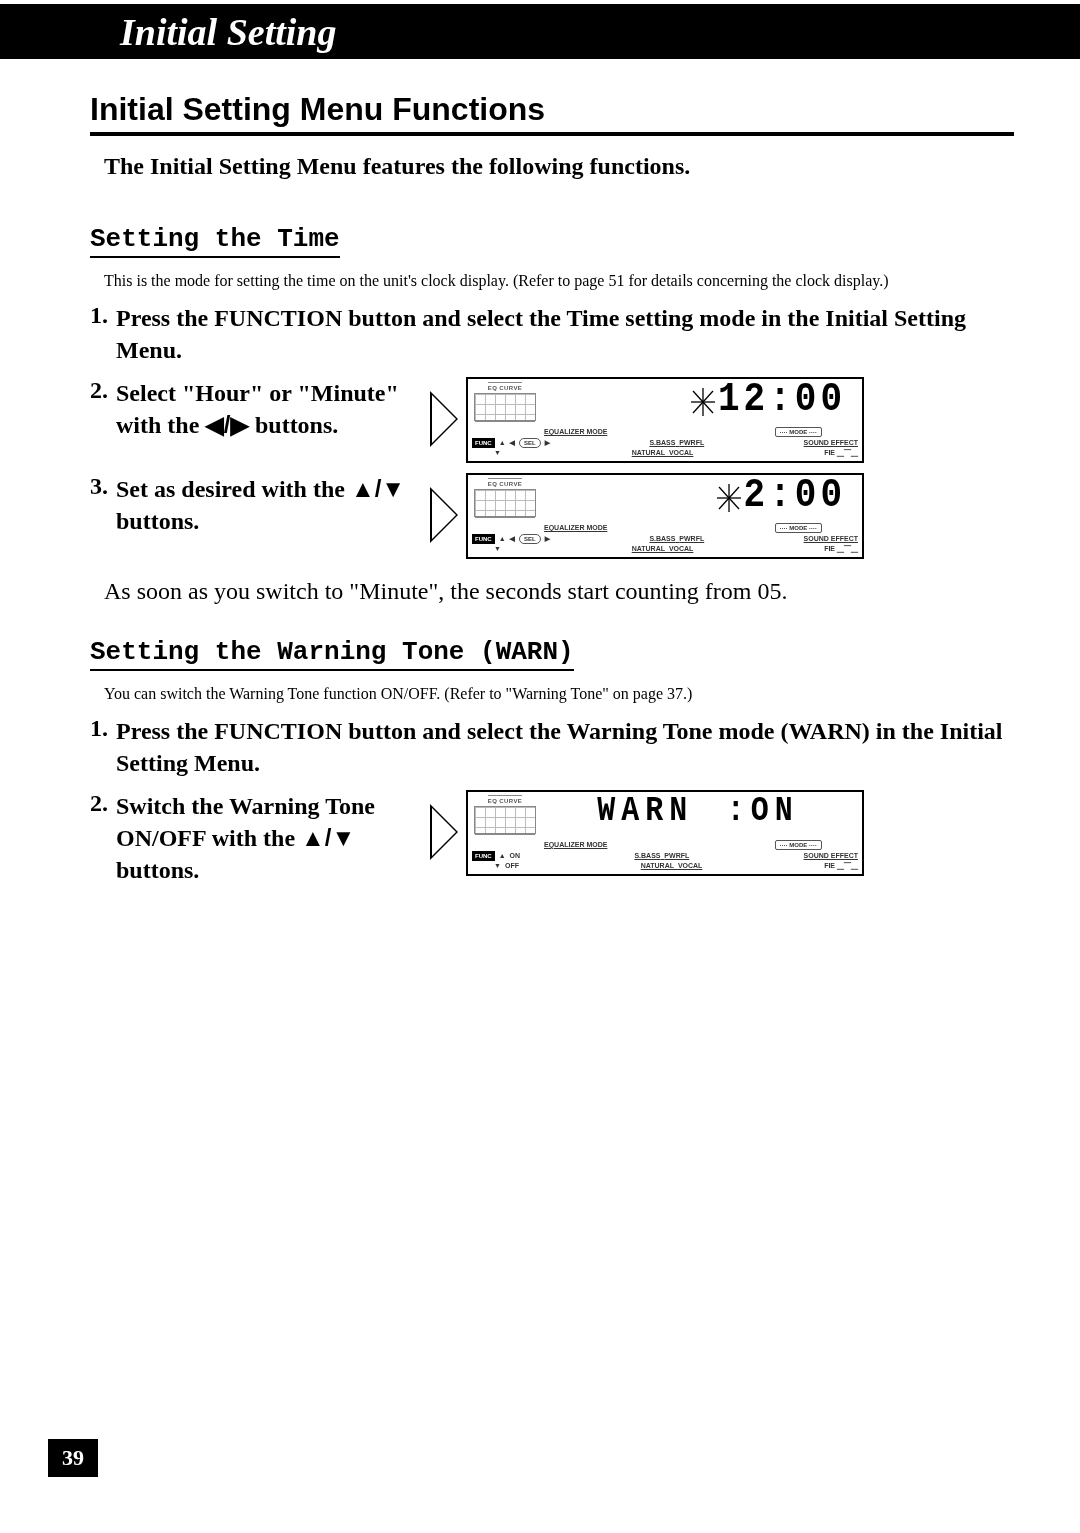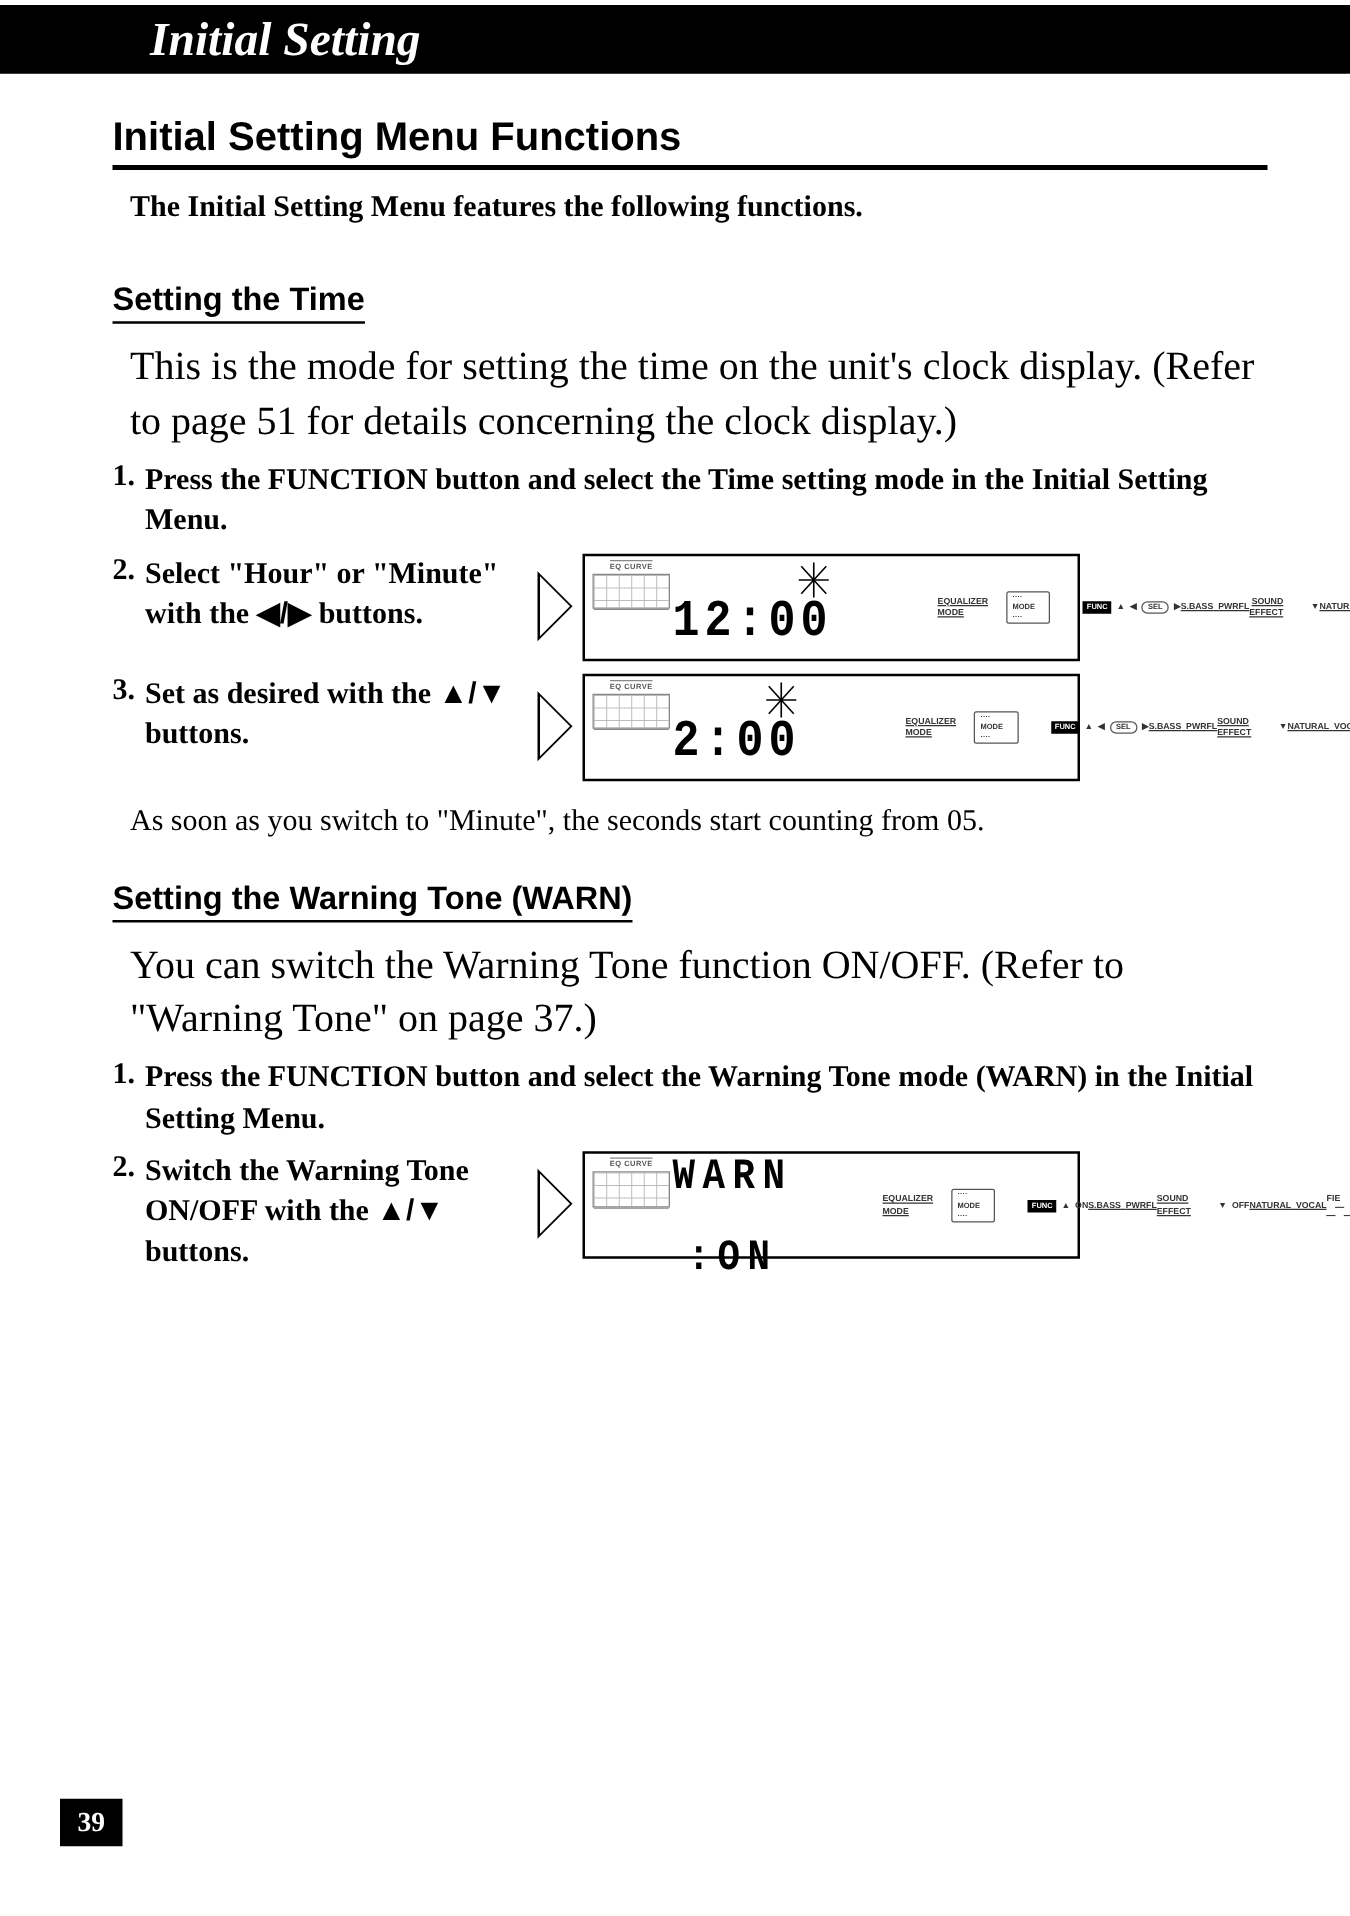--- a/index.html
+++ b/index.html
@@ -42,30 +42,30 @@
     padding-bottom: 4px;
     margin: 12px 0 10px 0;
   }
   .intro {
     font-size: 24px;
     margin: 14px 0 24px 14px;
     line-height: 1.35;
     font-weight: bold;
   }
   .subheading {
-    font-family: Liberation Sans, sans-serif;
+    font-family: Liberation Mono, monospace;
     font-weight: bold;
     font-size: 26px;
     border-bottom: 2px solid #000;
     display: inline-block;
     padding-bottom: 2px;
     margin: 18px 0 6px 0;
   }
   .subintro {
-    font-size: 32px;
+    font-size: 16px;
     margin: 6px 0 10px 14px;
     line-height: 1.35;
   }
   ol.steps {
     margin: 0;
     padding: 0;
     list-style: none;
   }
   ol.steps > li {
     display: flex;
@@ -117,21 +117,21 @@
     border-bottom:24px solid transparent;
     border-left:24px solid #fff;
   }
   .lcd {
     border: 2px solid #000;
     width: 398px;
     height: 86px;
     box-sizing: border-box;
     padding: 3px 4px 2px 4px;
     display: flex;
-    flex-direction: row;
+    flex-direction: column;
     font-family: Arial, Helvetica, sans-serif;
   }
   .lcd-top {
     display: flex;
     height: 44px;
   }
   .eq-block {
     width: 66px;
     display:flex;
     flex-direction:column;

